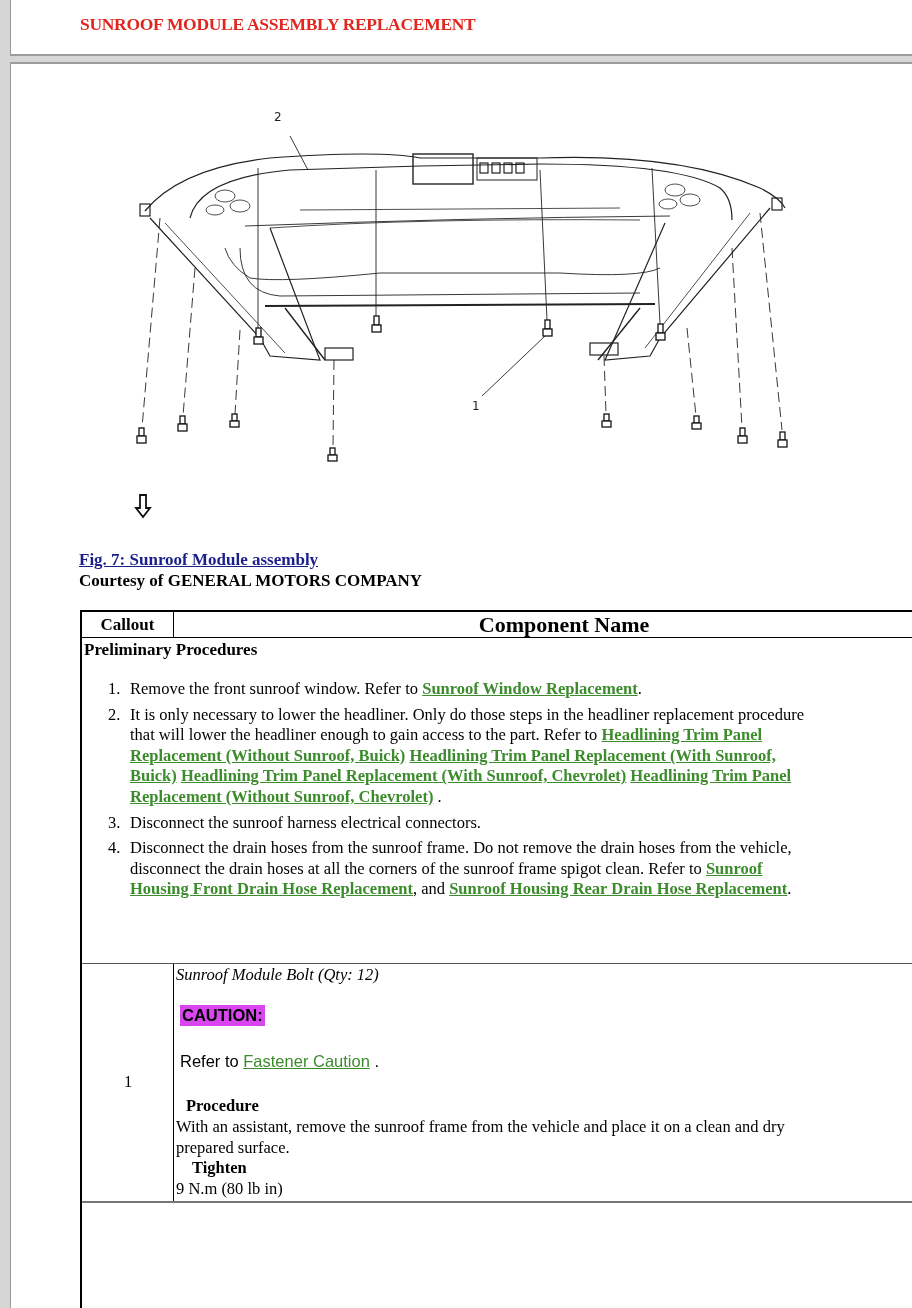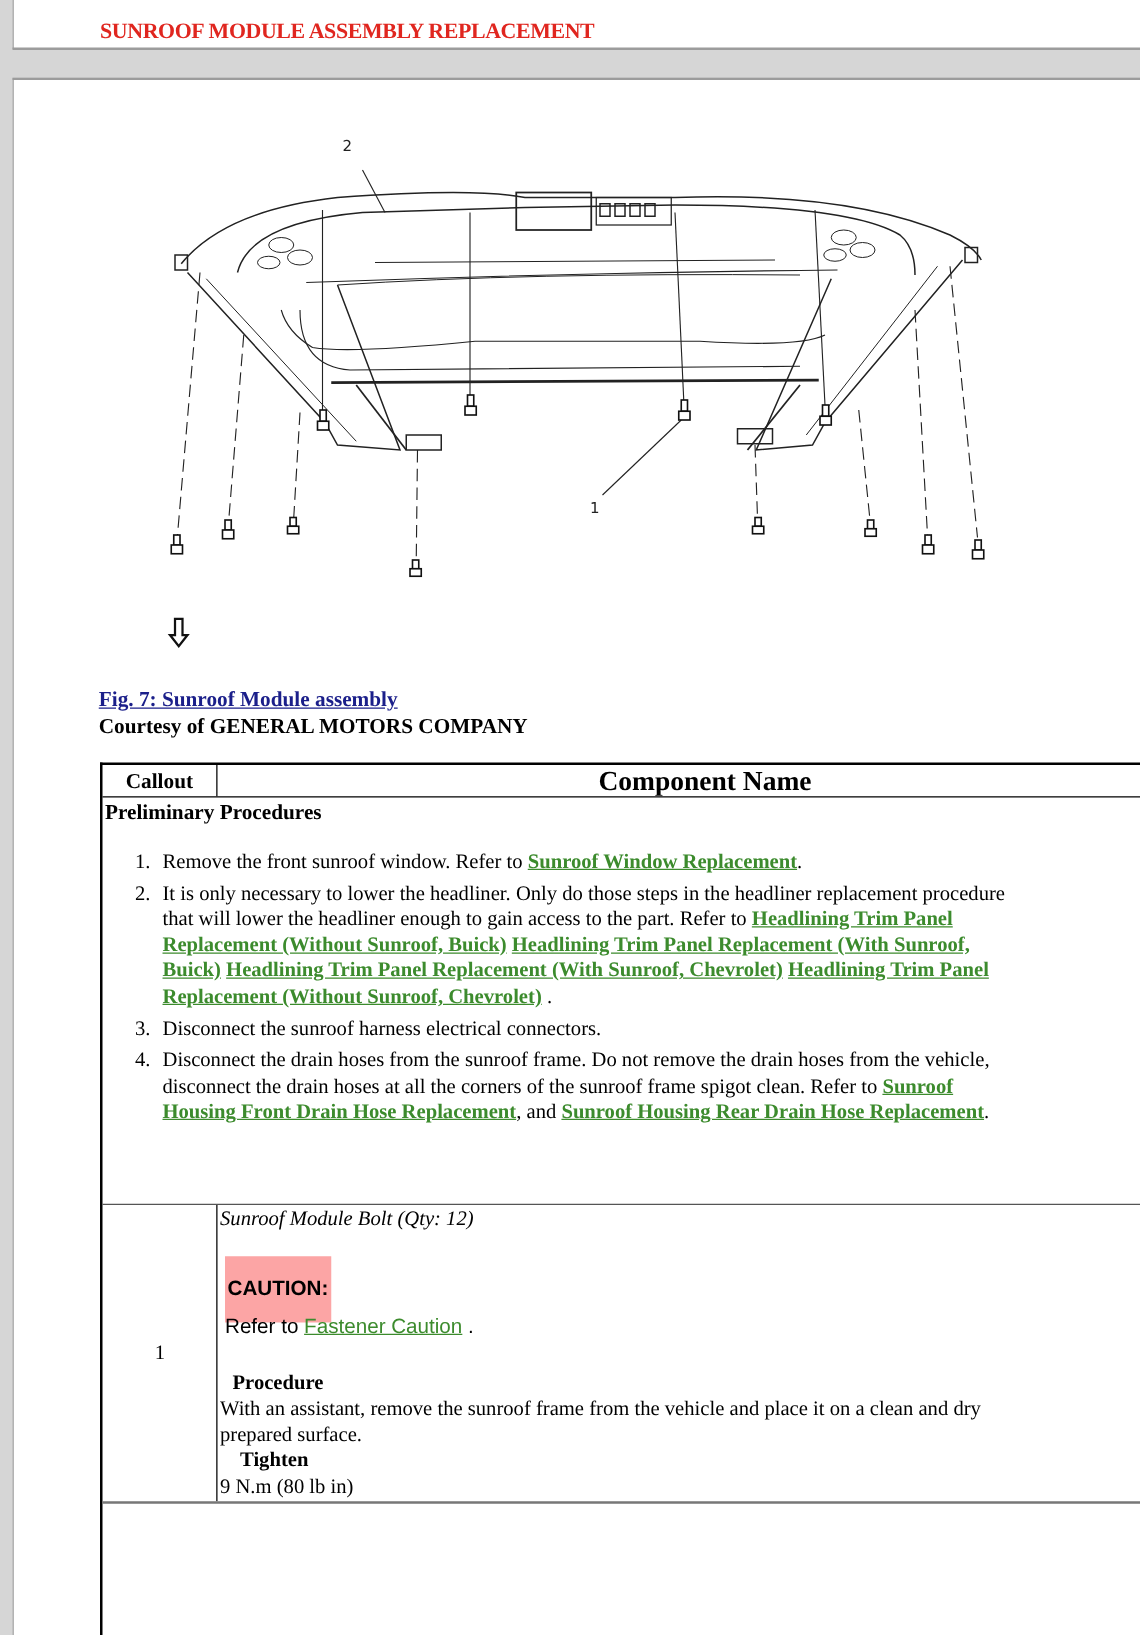--- a/index.html
+++ b/index.html
@@ -1,20 +1,20 @@
 <!DOCTYPE html>
 <html><head>
 <meta charset="utf-8">
 <style>
   * { box-sizing: border-box; margin: 0; padding: 0; }
   html, body { width: 912px; height: 1308px; overflow: hidden; background: #d6d6d6; }
   body { position: relative; font-family: "Liberation Serif", serif; color: #000; }
 
   .page-top {
-    position: absolute; left: 10px; top: 0; width: 902px; height: 40px;
+    position: absolute; left: 10px; top: 0; width: 902px; height: 56px;
     background: #fff; border-left: 1px solid #9a9a9a; border-bottom: 2px solid #9c9c9c;
   }
   .doc-title {
     position: absolute; left: 69px; top: 14px;
     font-size: 17.5px; font-weight: bold; color: #e0261f; letter-spacing: -0.3px;
   }
   .page-main {
     position: absolute; left: 10px; top: 62px; width: 902px; height: 1246px;
     background: #fff; border-left: 1px solid #9a9a9a; border-top: 2px solid #9c9c9c;
   }
@@ -50,22 +50,22 @@
   .step .num { position: absolute; left: 0; top: 0; }
   a.link { color: #3c8b2d; font-weight: bold; text-decoration: underline; cursor: pointer; }
 
   .row1-top { position: absolute; left: 0; top: 351px; width: 100%; border-top: 1px solid #555; }
   .row1 { position: absolute; left: 0; top: 352px; width: 100%; height: 237px; }
   .row1-callout { position: absolute; left: 0; top: 0; width: 92px; height: 237px; border-right: 1px solid #000; }
   .row1-num { position: absolute; left: 0; width: 92px; top: 108px; text-align: center; font-size: 16.5px; }
   .row1-body { position: absolute; left: 94px; top: 0; right: 4px; font-size: 16.5px; line-height: 20.6px; }
   .comp-name { position: absolute; left: 0; top: 1px; font-style: italic; }
   .caution-label {
-    position: absolute; left: 4px; top: 41px; background: #fca5a5;
-    font-family: "Liberation Sans", sans-serif; font-weight: bold; font-size: 16.5px; padding: 16px 2px;
+    position: absolute; left: 4px; top: 41px; background: #d946ef;
+    font-family: "Liberation Sans", sans-serif; font-weight: bold; font-size: 16.5px; padding: 0 2px;
   }
   .caution-text {
     position: absolute; left: 4px; top: 68px;
     font-family: "Liberation Sans", sans-serif; font-weight: normal; font-size: 16.5px; white-space: nowrap; margin-top: 19px;
   }
   .caution-text a { color: #3c8b2d; text-decoration: underline; cursor: pointer; }
   .proc-title { position: absolute; left: 0; top: 132px; font-weight: bold; margin-left: 10px; }
   .proc-text { position: absolute; left: 0; top: 153px; width: 630px; }
   .tighten-title { position: absolute; left: 16px; top: 194px; font-weight: bold; }
   .tighten-val { position: absolute; left: 0; top: 215px; }

